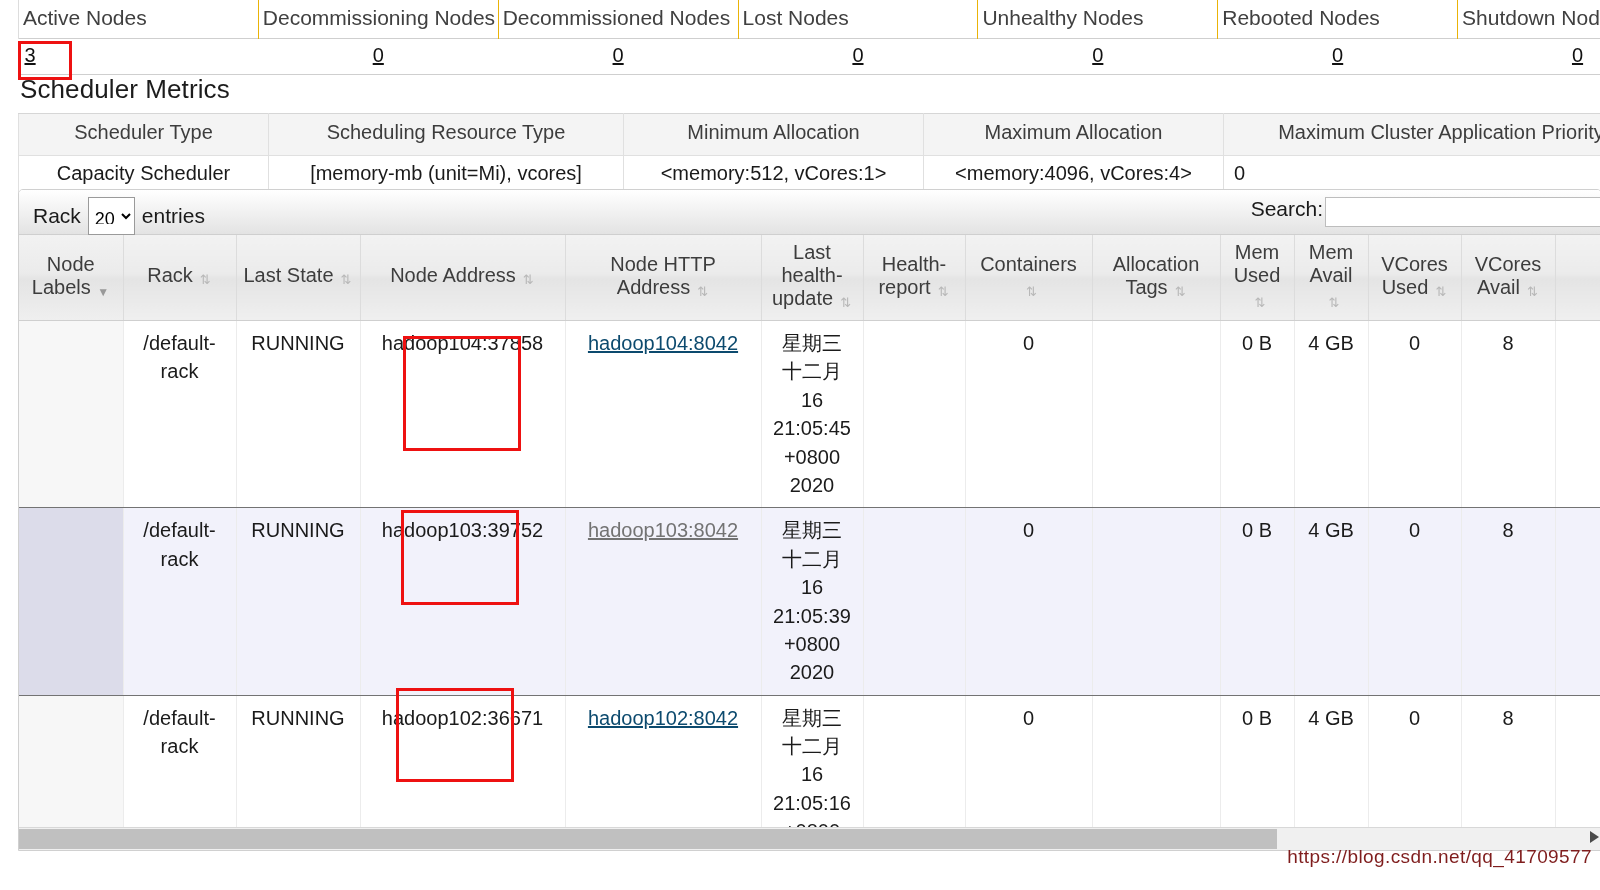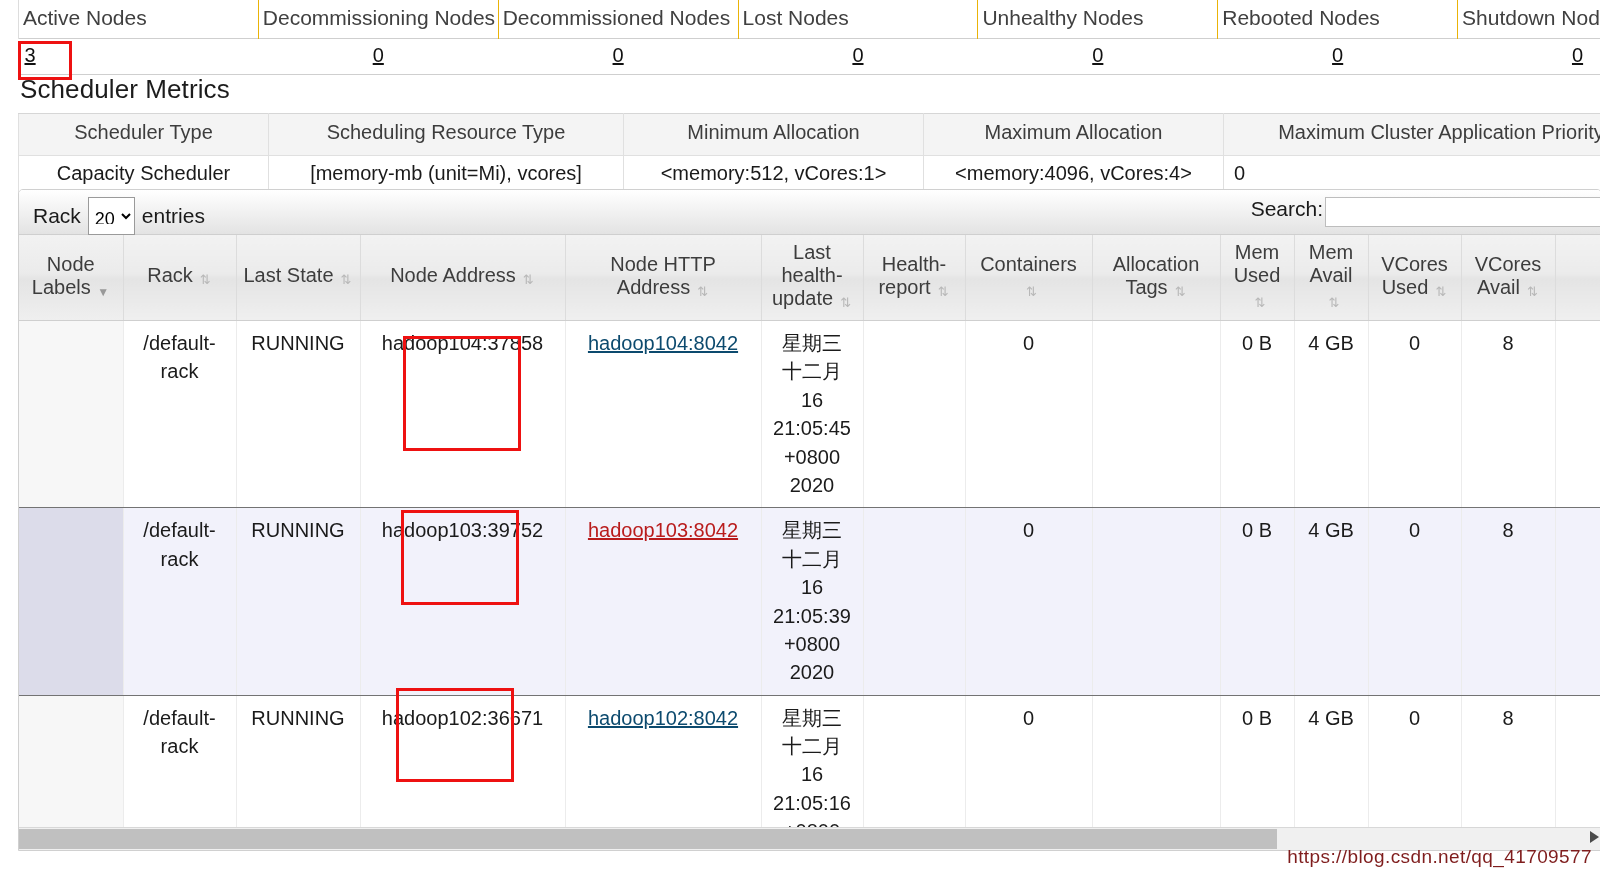--- a/index.html
+++ b/index.html
@@ -200,21 +200,21 @@
     color: #1b1b1b;
     height: 168px;
     box-sizing: border-box;
     line-height: 1.42;
   }
   tr.odd td { background: #ffffff; }
   tr.even td { background: #f2f2fb; }
   tr.odd td.sorted { background: #f7f7f7; }
   tr.even td.sorted { background: #dcdcea; }
   td.lefty { text-align: left; }
-  td a { color: #b91c1c; text-decoration: underline; }
+  td a { color: #737373; text-decoration: underline; }
   tr.odd td a { color: #0c4a6e; }
   .dt-row-date { display: block; text-align: center; }
 
   
   .hscroll {
     position: absolute;
     left: 0;
     bottom: 0;
     width: 1582px;
     height: 22px;

